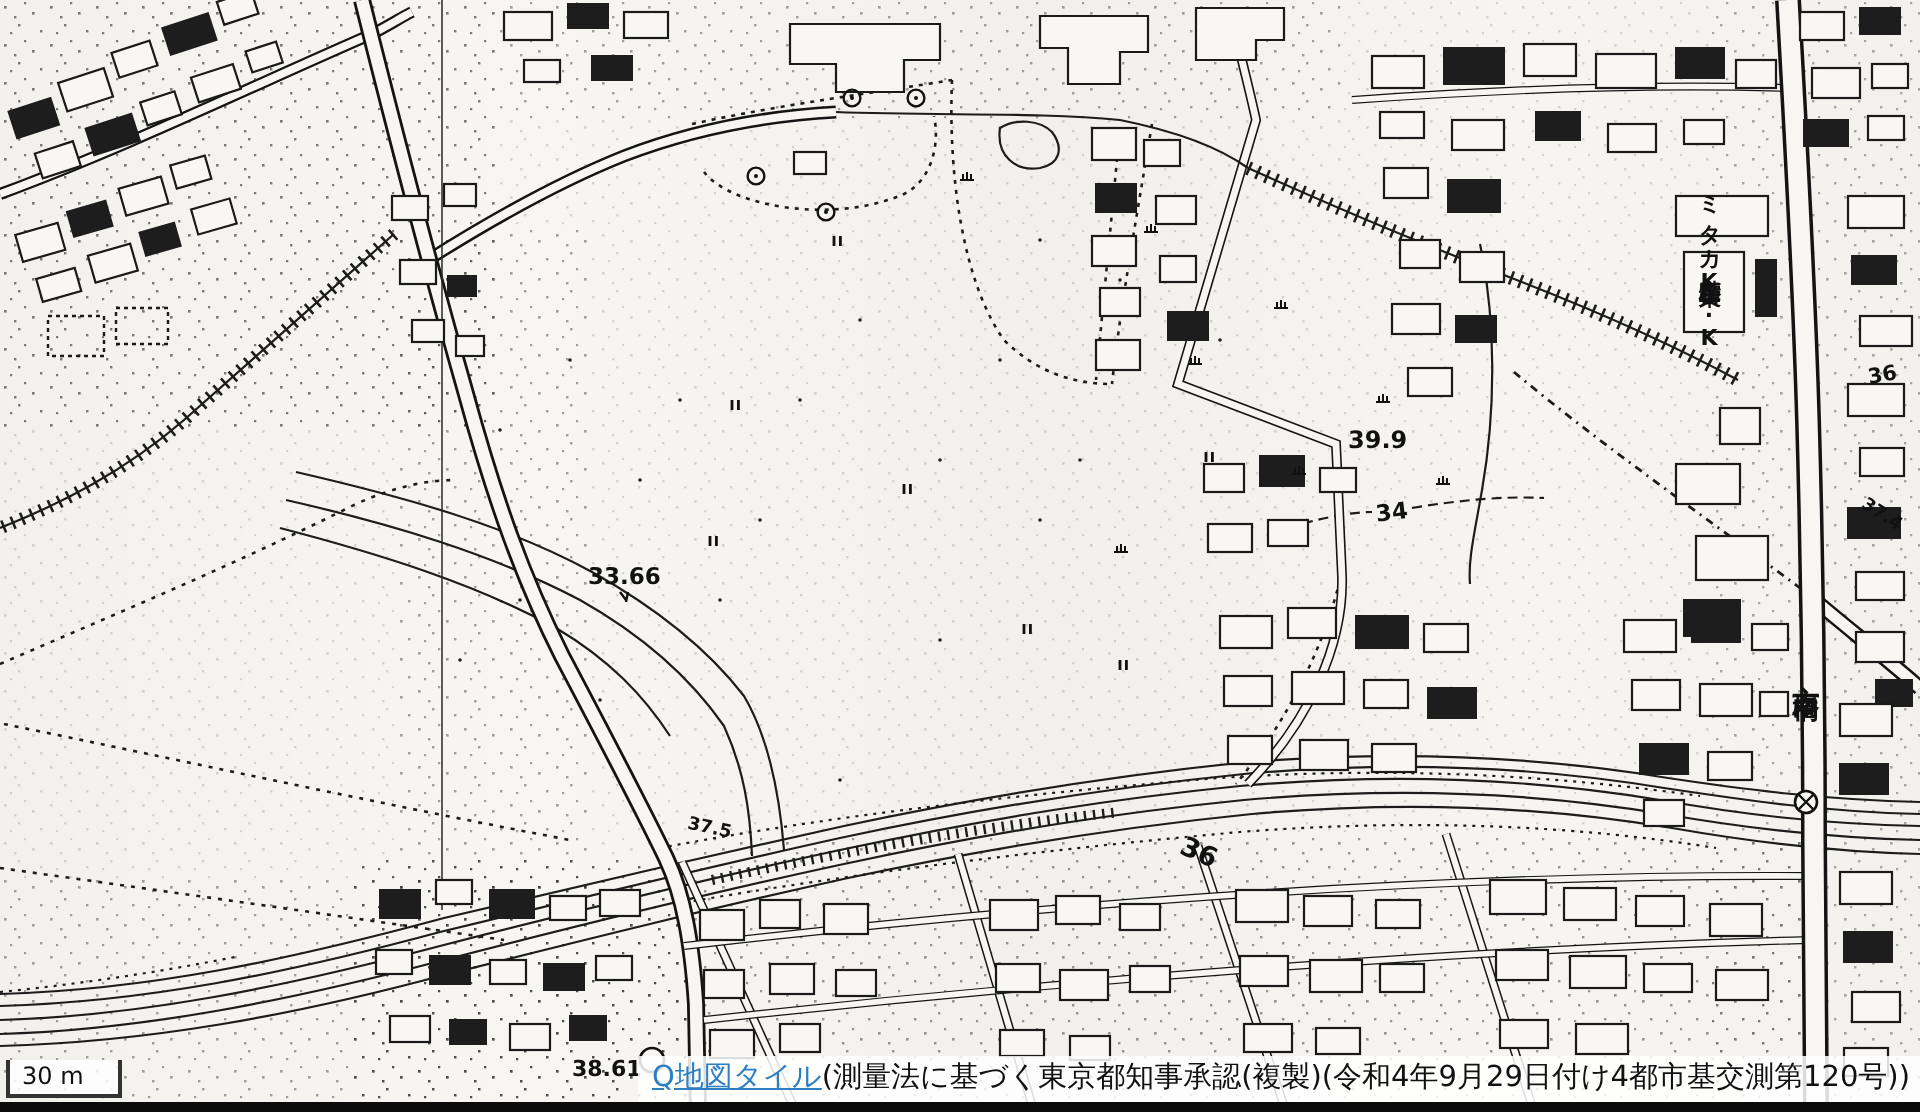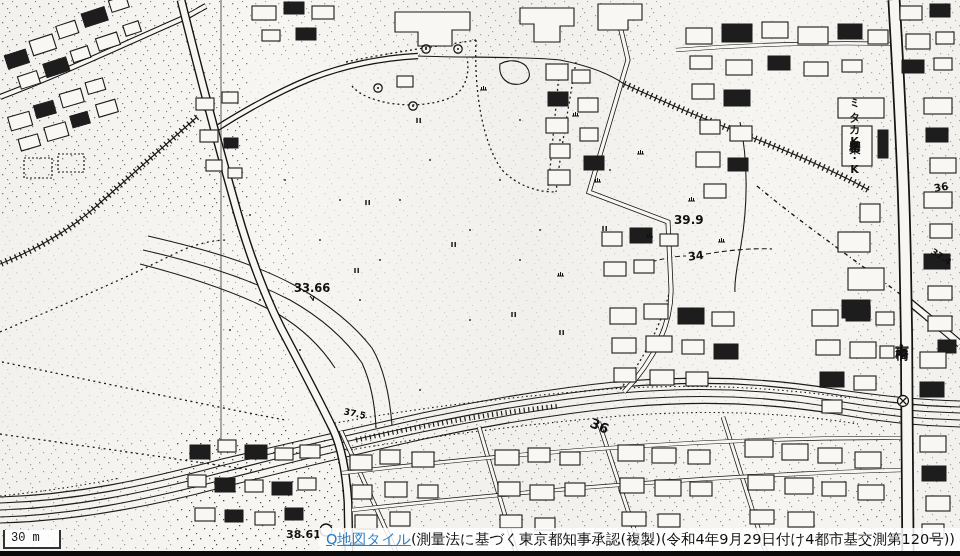--- a/index.html
+++ b/index.html
@@ -13,21 +13,21 @@
   .b{fill:#f8f7f4;stroke:#1a1a1a;stroke-width:1.1;}
   .bd{fill:#1d1d1d;stroke:#1d1d1d;stroke-width:1;}
   .dot{stroke:#1c1c1c;fill:none;}
   .lbl{fill:#111;font-family:"DejaVu Sans",sans-serif;font-weight:bold;}
   .vtext{position:absolute;writing-mode:vertical-rl;text-orientation:upright;
          color:#111;font-weight:bold;line-height:1;}
   #factory{left:849px;top:90px;font-size:11px;letter-spacing:1px;}
   #bridge{left:895px;top:332px;font-size:13.5px;letter-spacing:2px;}
   #scalebar{position:absolute;left:3px;bottom:7px;width:58px;height:19px;
             background:rgba(255,255,255,.85);border:2px solid #333;border-top:none;
-            font-size:12px;color:#111;line-height:17px;padding-left:6px;box-sizing:border-box;font-family:Liberation Mono, monospace;}
+            font-size:12px;color:#111;line-height:17px;padding-left:6px;box-sizing:border-box;}
   #attrib{position:absolute;right:0;bottom:5px;height:23px;line-height:23px;
           background:rgba(255,255,255,.85);padding:0 5px 0 7px;font-size:14.5px;
           color:#111;white-space:nowrap;}
   #attrib a{}
   #blackstrip{position:absolute;left:0;bottom:0;width:100%;height:5px;background:#0b0b0b;}
 </style>
 </head>
 <body>
 
 <div id="stage">

